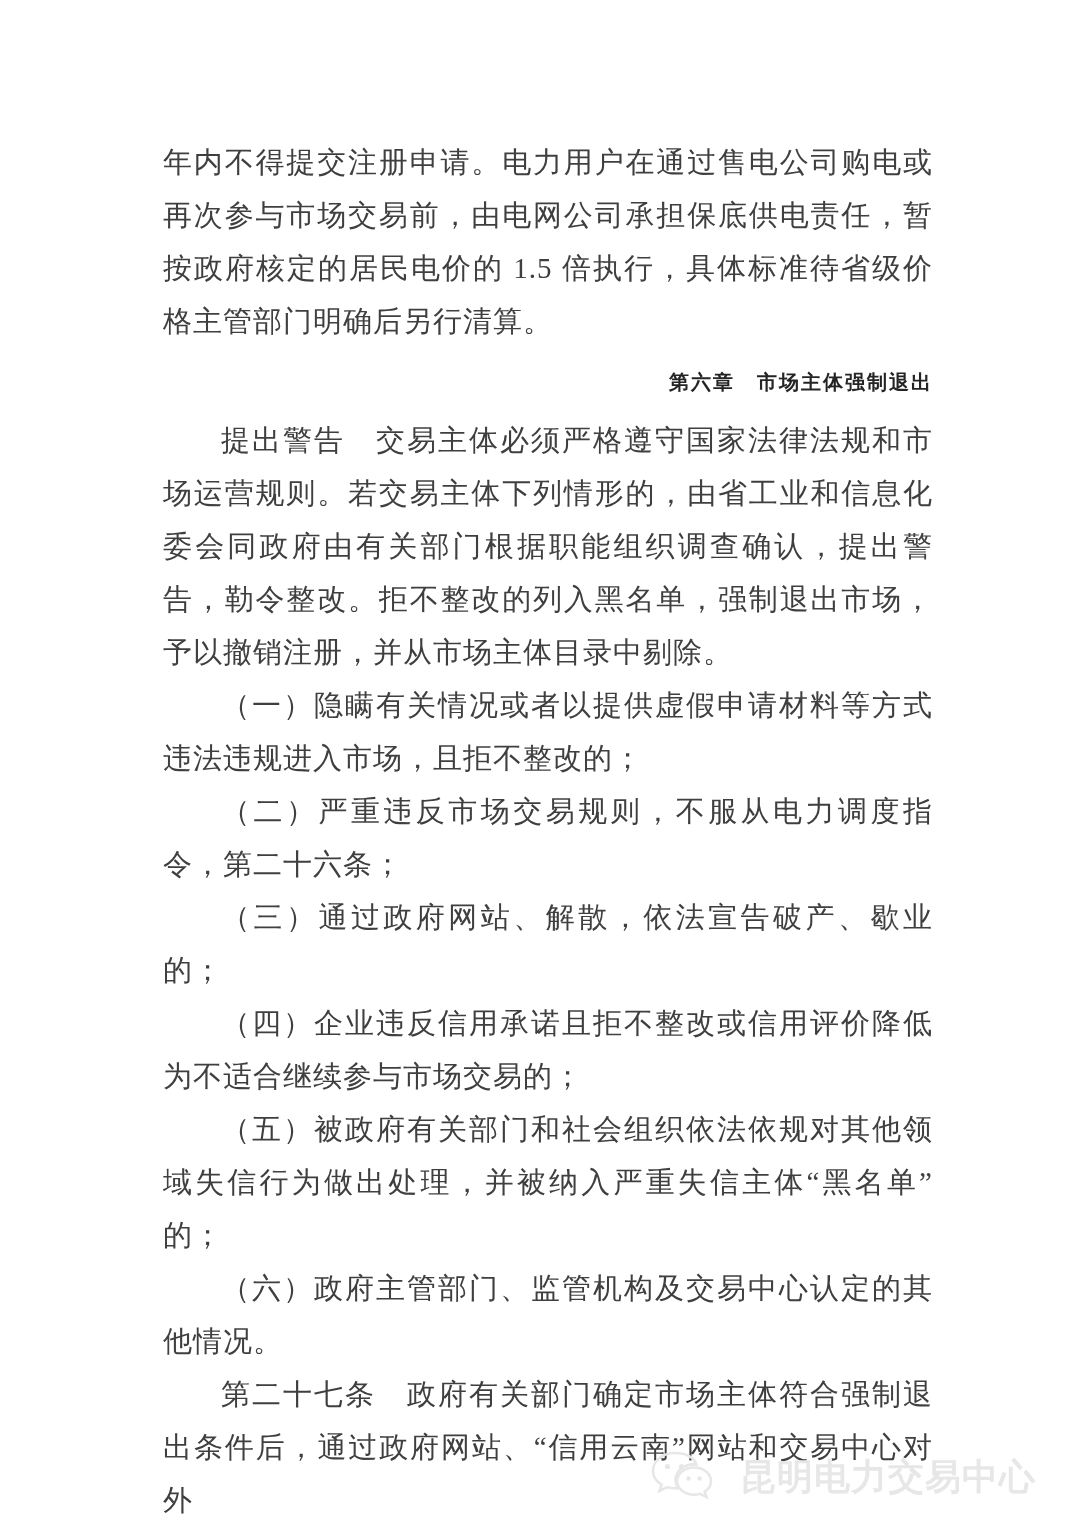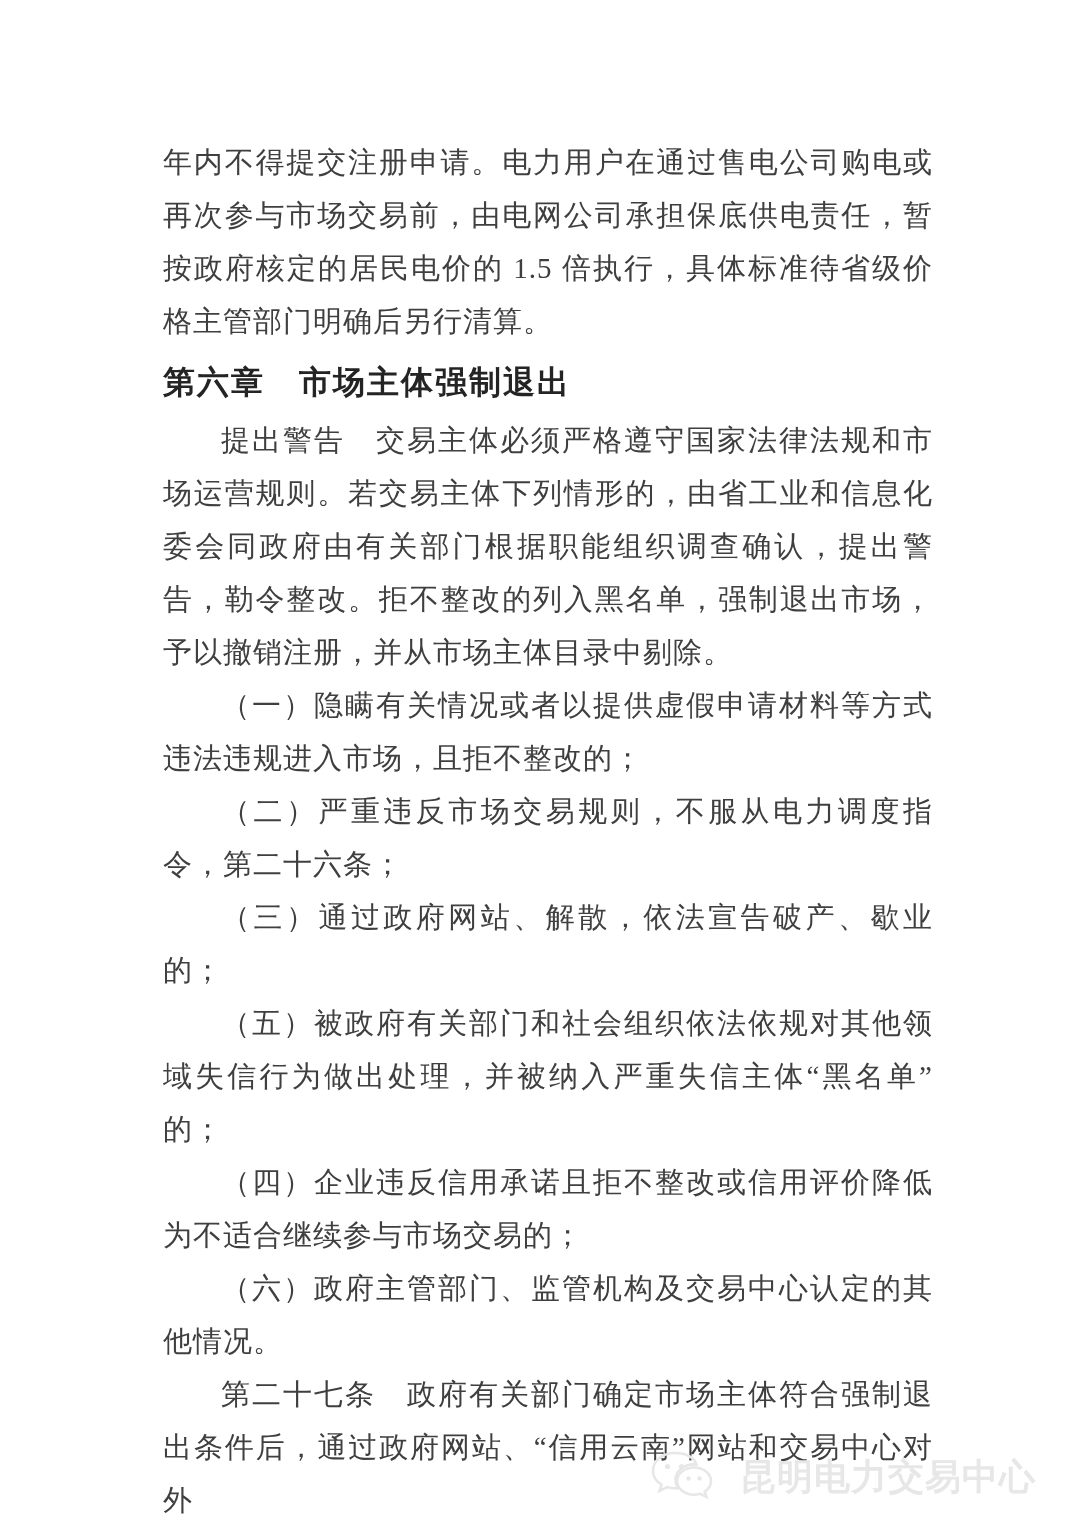--- a/index.html
+++ b/index.html
@@ -27,25 +27,25 @@
     line-height: 53px;
     color: #3f3f3f;
     text-align: justify;
     text-justify: inter-ideograph;
     letter-spacing: 1px;
   }
   .para.indent { text-indent: 2em; }
   .chapter {
     margin: 6px 0 4px 0;
     font-family: "Liberation Sans", "DejaVu Sans", sans-serif;
-    font-size: 32px;
+    font-size: 20px;
     line-height: 56px;
     font-weight: bold;
     color: #242424;
-    text-align: left;
+    text-align: right;
     letter-spacing: 2px;
   }
   .page-number {
     position: absolute;
     top: 1386px;
     left: 0;
     width: 1080px;
     text-align: center;
     font-size: 25px;
     color: #5a5a5a;
@@ -75,22 +75,22 @@
 
 <div class="page">
 
   <main class="doc-body" id="doc-body">
       <p class="para">年内不得提交注册申请。电力用户在通过售电公司购电或再次参与市场交易前，由电网公司承担保底供电责任，暂按政府核定的居民电价的 1.5 倍执行，具体标准待省级价格主管部门明确后另行清算。</p>
       <h2 class="chapter">第六章　市场主体强制退出</h2>
       <p class="para indent">提出警告　交易主体必须严格遵守国家法律法规和市场运营规则。若交易主体下列情形的，由省工业和信息化委会同政府由有关部门根据职能组织调查确认，提出警告，勒令整改。拒不整改的列入黑名单，强制退出市场，予以撤销注册，并从市场主体目录中剔除。</p>
       <p class="para indent">（一）隐瞒有关情况或者以提供虚假申请材料等方式违法违规进入市场，且拒不整改的；</p>
       <p class="para indent">（二）严重违反市场交易规则，不服从电力调度指令，第二十六条；</p>
       <p class="para indent">（三）通过政府网站、解散，依法宣告破产、歇业的；</p>
+      <p class="para indent">（四）企业违反信用承诺且拒不整改或信用评价降低为不适合继续参与市场交易的；</p>
       <p class="para indent">（五）被政府有关部门和社会组织依法依规对其他领域失信行为做出处理，并被纳入严重失信主体“黑名单”的；</p>
-      <p class="para indent">（四）企业违反信用承诺且拒不整改或信用评价降低为不适合继续参与市场交易的；</p>
       <p class="para indent">（六）政府主管部门、监管机构及交易中心认定的其他情况。</p>
       <p class="para indent">第二十七条　政府有关部门确定市场主体符合强制退出条件后，通过政府网站、“信用云南”网站和交易中心对外</p>
     </main>
 
   <div class="page-number">7</div>
 
   <div class="footer-brand">
     <span class="wechat-icon">
       <svg width="66" height="54" viewBox="0 0 66 54" xmlns="http://www.w3.org/2000/svg">
 

